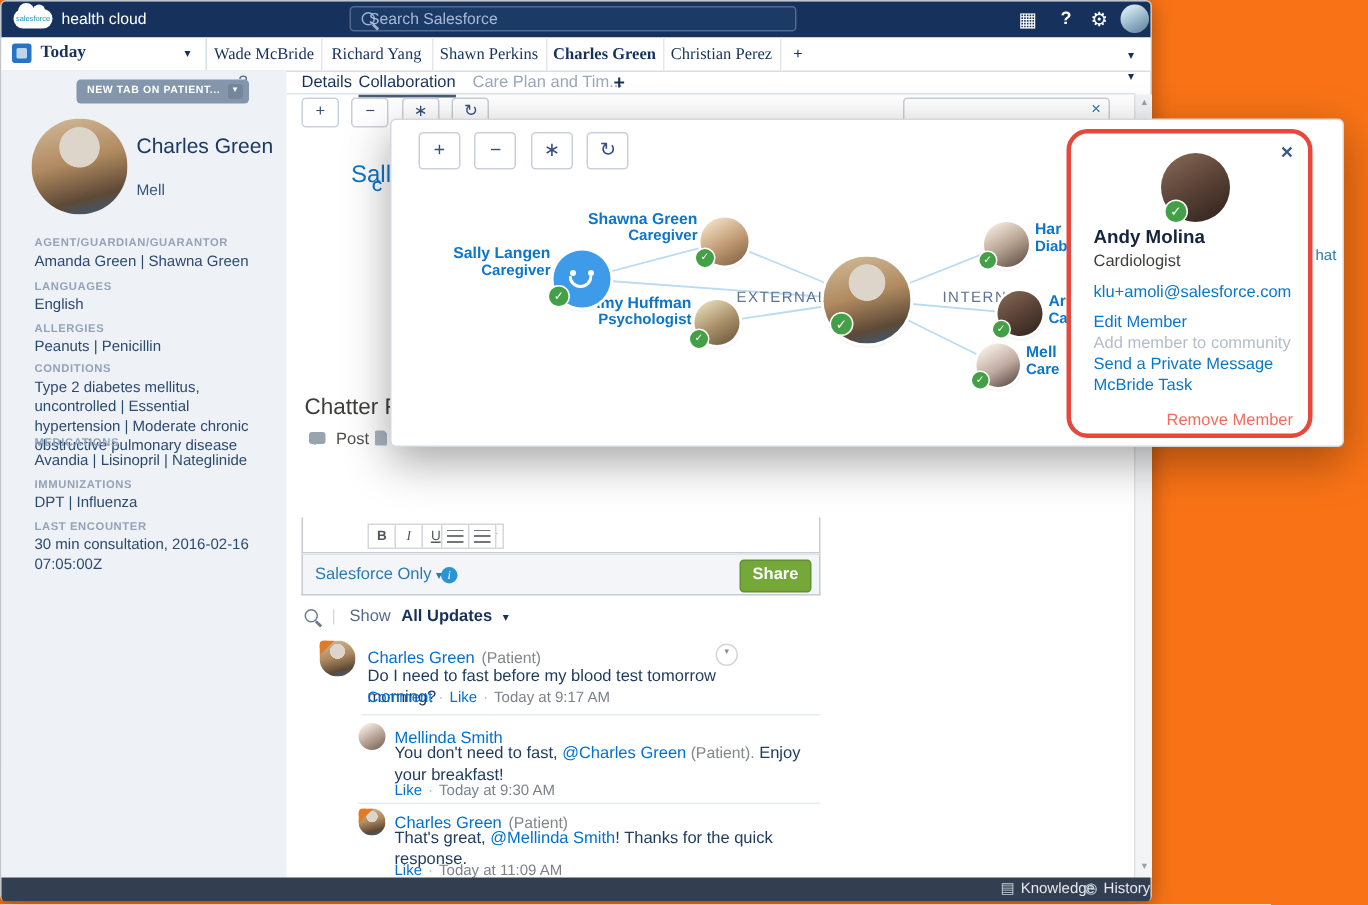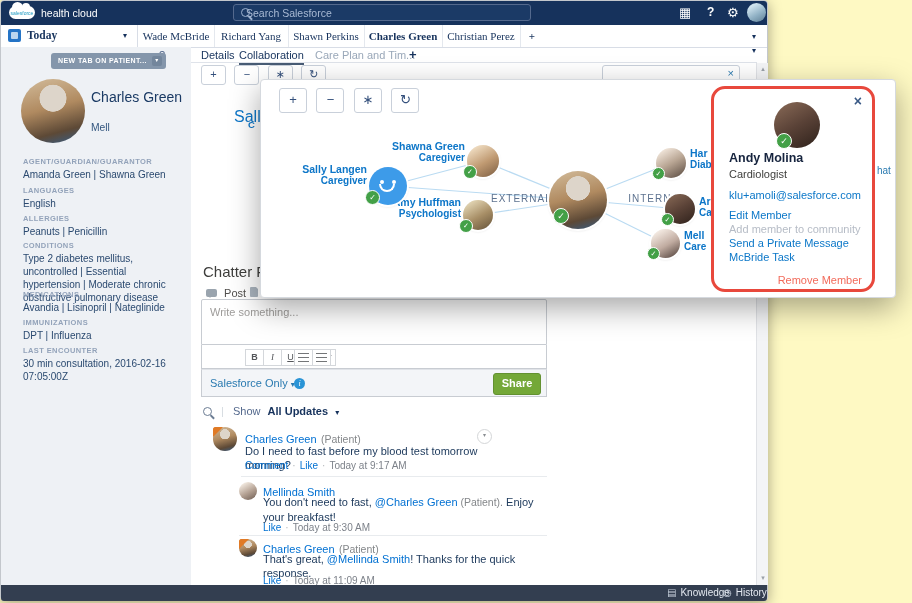--- a/index.html
+++ b/index.html
@@ -1,18 +1,18 @@
 <!DOCTYPE html>
 <html><head>
 <meta charset="utf-8">
 <style>
   html,body{margin:0;padding:0;background:#fff;width:912px;height:603px;overflow:hidden;
     font-family:"Liberation Sans","DejaVu Sans",sans-serif;-webkit-font-smoothing:antialiased;}
   .abs{position:absolute;}
-  #stage{position:relative;width:912px;height:603px;background:#fef9c3;}
+  #stage{position:relative;width:912px;height:603px;background:#f97316;}
   
   #window{position:absolute;left:0;top:0;width:768px;height:601px;background:#fff;
     border:1px solid #c3c7cc;border-radius:4px;box-shadow:0 3px 14px rgba(0,0,0,.35);box-sizing:border-box;}
   
   .navbar{position:absolute;left:0;top:0;width:766px;height:24px;background:#16325c;border-radius:3px 3px 0 0;}
   .cloud{position:absolute;left:8px;top:5px;width:26px;height:13px;background:#fff;border-radius:8px;}
   .cloud::before{content:"";position:absolute;left:3px;top:-4px;width:11px;height:11px;background:#fff;border-radius:50%;}
   .cloud::after{content:"";position:absolute;left:13px;top:-3px;width:8px;height:8px;background:#fff;border-radius:50%;}
   .cloud span{position:absolute;left:0;top:4px;width:26px;text-align:center;font-size:5px;color:#1798c1;z-index:1;}
   .brand{position:absolute;left:40px;top:6px;color:#fff;font-size:10.5px;}
@@ -204,23 +204,20 @@
 
     <div class="chat-title">Chatter Feed</div>
     <div class="abs" style="left:205px;top:286px;font-size:11px;color:#514f4d;cursor:pointer;">
       <span class="bubble"></span>
       <span style="margin-left:4px;">Post</span>
     </div>
     <div class="abs" style="left:249px;top:286px;font-size:11px;color:#0070d2;cursor:pointer;">
       <span class="ficon"></span>
       <span style="margin-left:3px;">File</span>
     </div>
-    <div class="composer">
-      <span>Write something...</span>
-    </div>
     <div class="fmtbar">
       <span style="position:absolute;left:6px;top:4px;margin-left:37px;">
         <span class="fbtn" style="font-weight:bold;">B</span><span class="fbtn" style="font-style:italic;font-family:'Liberation Serif',serif;">I</span><span class="fbtn" style="text-decoration:underline;">U</span><span class="fbtn" style="text-decoration:line-through;">S</span><span class="fbtn" style="font-style:italic;">Tx</span>
       </span>
       <span style="position:absolute;left:92px;top:4px;">
         <span class="fbtn"><span class="lines-ic"></span></span><span class="fbtn"><span class="lines-ic"></span></span>
       </span>
     </div>
     <div class="pubrow">
       <span class="sf-only"><span>Salesforce Only</span> <span class="caret" style="color:#2a7ab0;">▾</span></span>

